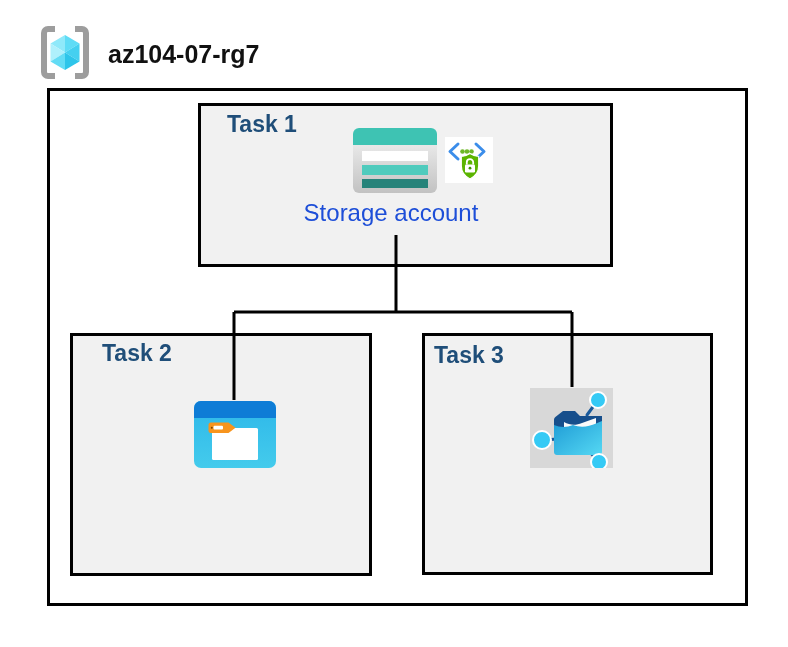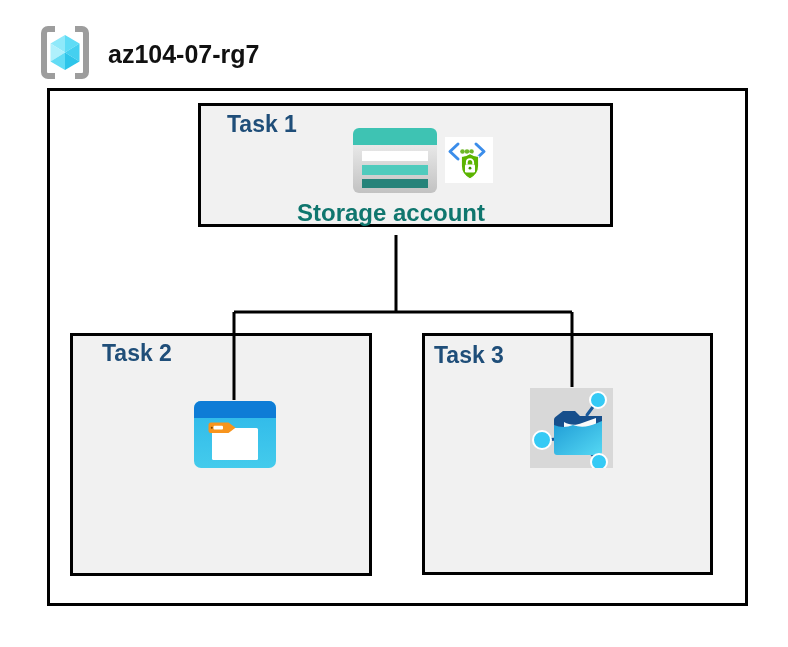--- a/index.html
+++ b/index.html
@@ -2,28 +2,28 @@
 <html><head>
 <meta charset="utf-8">
 <style>
   html,body{margin:0;padding:0;background:#fff;}
   .canvas{position:relative;width:788px;height:647px;background:#fff;overflow:hidden;
           font-family:"Liberation Sans","DejaVu Sans",sans-serif;}
   .rg-icon{position:absolute;left:38px;top:25px;width:54px;height:55px;}
   .rg-title{position:absolute;left:108px;top:42px;font-size:25px;font-weight:bold;color:#111;line-height:1;}
   .outer-box{position:absolute;left:47px;top:88px;width:701px;height:518px;border:3px solid #000;box-sizing:border-box;background:#fff;}
   .task-box{position:absolute;border:3px solid #000;box-sizing:border-box;background:#F1F1F1;}
-  .task1{left:198px;top:103px;width:415px;height:124px;}
+  .task1{left:198px;top:103px;width:415px;height:164px;}
   .task2{left:70px;top:333px;width:302px;height:243px;}
   .task3{left:422px;top:333px;width:291px;height:242px;}
   .task-label{position:absolute;font-size:23px;font-weight:bold;color:#1F4E79;line-height:1.1;}
   .t1l{left:26px;top:6px;}
   .t2l{left:29px;top:5px;}
   .t3l{left:9px;top:7px;}
-  .item-label{position:absolute;font-size:24px;font-weight:bold;color:#0f766e;white-space:nowrap;transform:translateX(-50%);line-height:1.1;}
+  .item-label{position:absolute;font-size:24px;font-weight:normal;color:#1d4ed8;white-space:nowrap;transform:translateX(-50%);line-height:1.1;}
   .storage-icon{position:absolute;left:152px;top:22px;width:84px;height:65px;}
   .security-icon{position:absolute;left:244px;top:31px;width:48px;height:46px;}
   .storage-label{left:190px;top:94px;}
   .blob-icon{position:absolute;left:121px;top:65px;width:82px;height:67px;}
   .blob-label{left:164px;top:150px;}
   .fs-icon-bg{position:absolute;left:105px;top:52px;width:83px;height:80px;background:#D8D8D8;}
   .fs-icon{position:absolute;left:0;top:0;width:83px;height:80px;}
   .fs-label-bg{position:absolute;left:84px;top:132px;width:177px;height:42px;background:#D4D4D4;
                display:flex;align-items:center;justify-content:center;}
   .fs-label{position:static;transform:none;}

